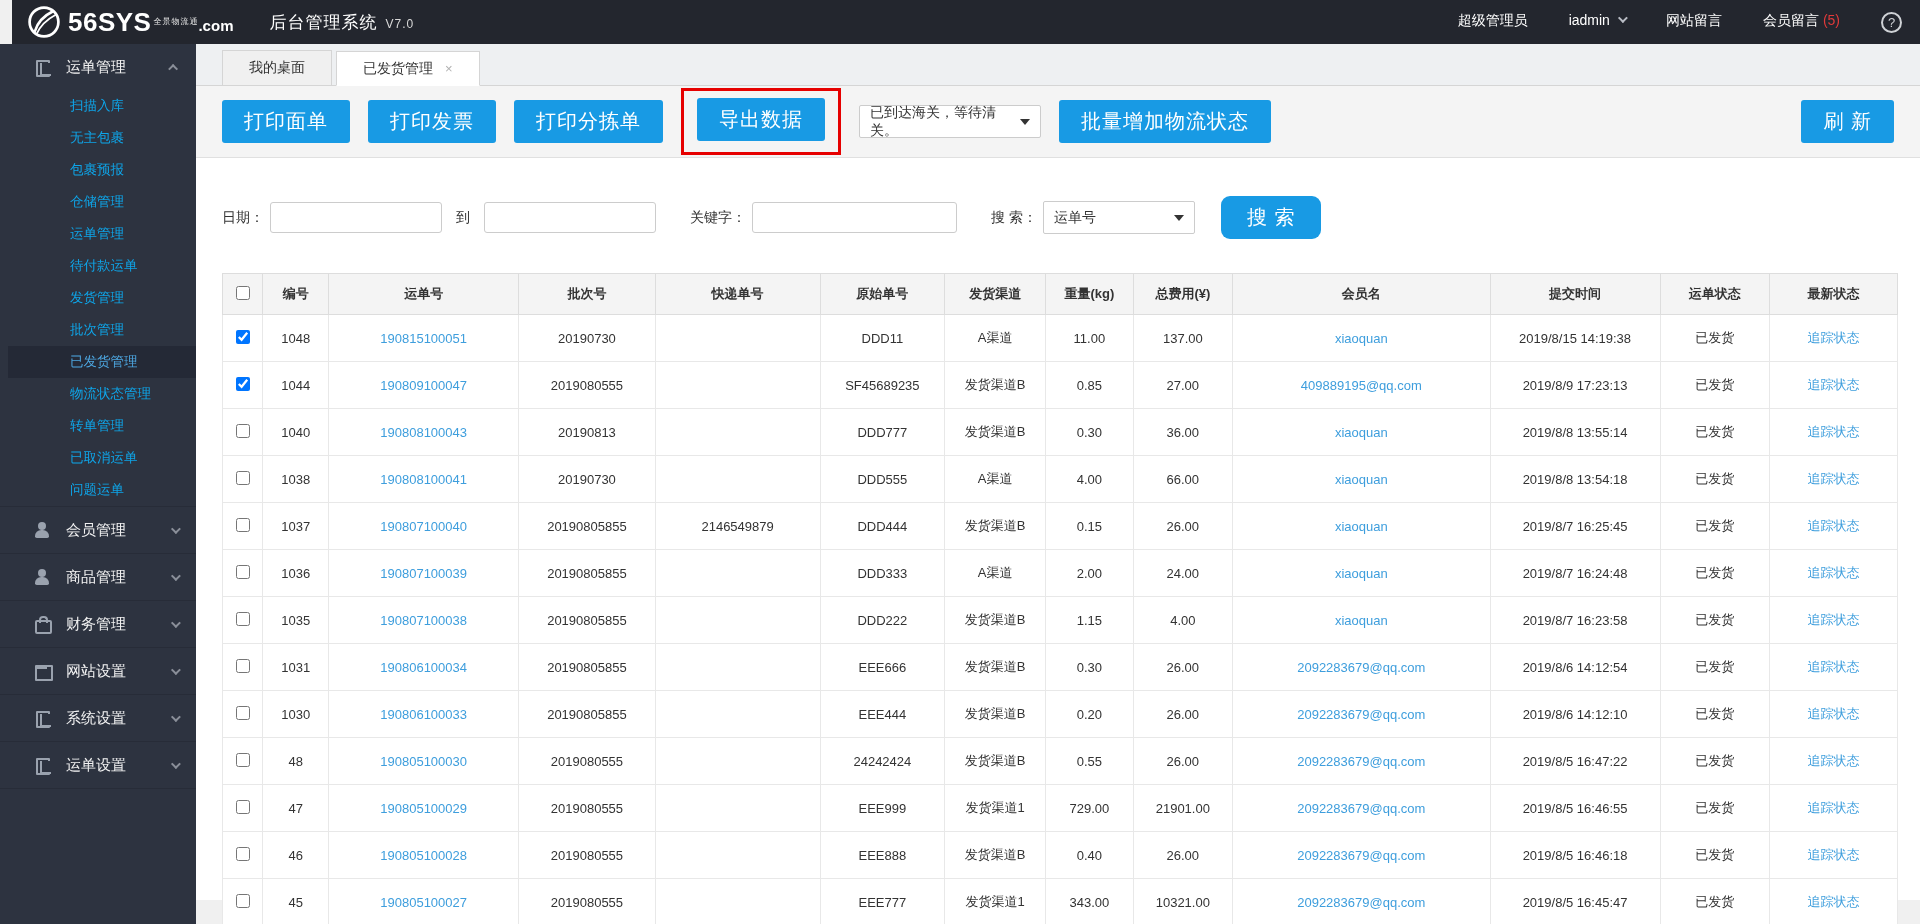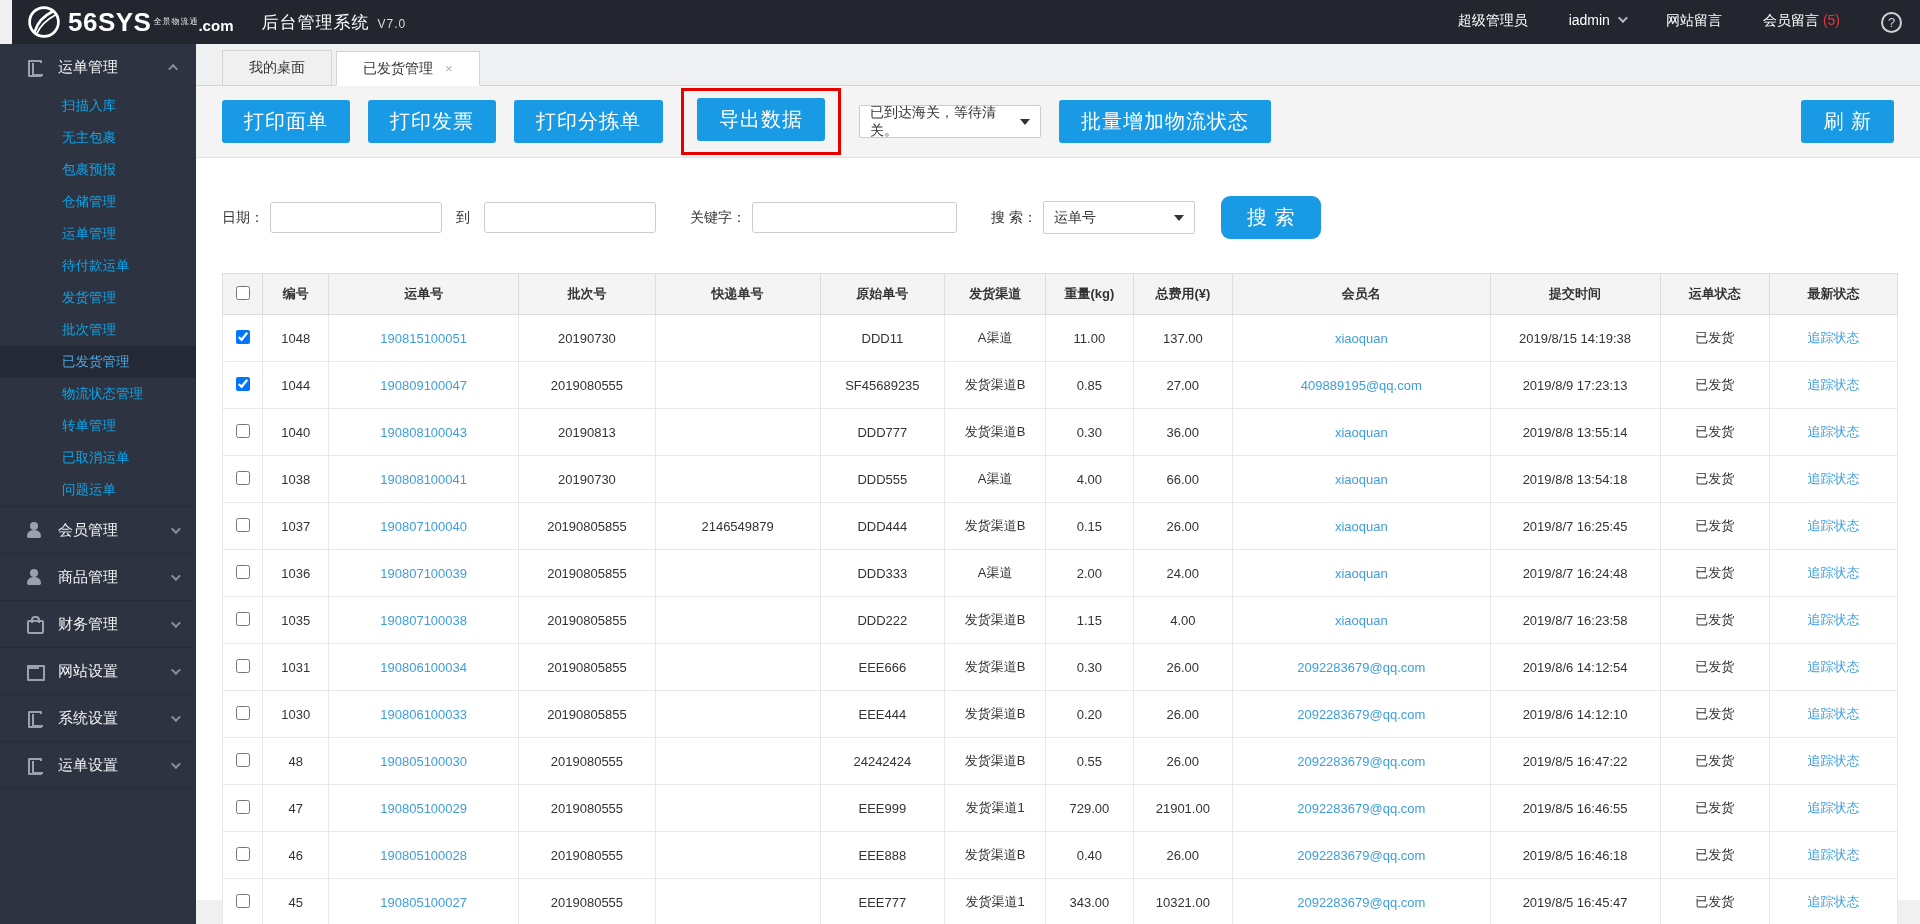--- a/index.html
+++ b/index.html
@@ -8,34 +8,34 @@
 
   
   .topbar { position:absolute; left:12px; top:0; width:1920px; height:44px; background:#23262e;
     display:flex; align-items:center; color:#fff; z-index:30; }
   .logo { display:flex; align-items:center; padding-left:14px; }
   .logo svg { width:36px; height:36px; margin-right:6px; }
   .logo-main { font-size:26px; font-weight:bold; letter-spacing:0.5px; }
   .logo-stack { display:inline-flex; line-height:1; margin-left:2px; margin-top:6px; }
   .logo-tagline { font-size:8px; color:#e8e8e8; letter-spacing:1px; }
   .logo-com { font-size:15px; font-weight:bold; }
-  .app-title { margin-left:28px; font-size:17px; letter-spacing:1px;text-align:center; }
+  .app-title { margin-left:36px; font-size:17px; letter-spacing:1px;text-align:center; }
   .app-ver { font-size:12px; margin-left:8px; color:#d8d8d8; }
   .topbar-right { margin-left:auto; display:flex; align-items:flex-start; gap:41px; padding-right:30px; font-size:14px; }
   .user-menu { display:inline-flex; align-items:center; gap:8px; cursor:pointer; }
   .chev { display:inline-block; width:7px; height:7px; border-right:2px solid #b8bcc4; border-bottom:2px solid #b8bcc4; }
   .chev.down { transform:rotate(45deg) translateY(-2px); }
   .chev.up { transform:rotate(-135deg) translateY(-2px); }
   .msg-count { color:#e03a3a; margin-left:4px; font-style:normal; }
   .help-circle { width:21px; height:21px; border:2px solid #cfd2d6; border-radius:50%;
     display:inline-flex; align-items:center; justify-content:center; font-size:13px; color:#cfd2d6; cursor:pointer; }
 
   
   .sidebar { position:absolute; left:0; top:44px; width:196px; height:880px; background:#2d3340; z-index:20; }
-  .side-section { border-bottom:1px solid #272c38; }
+  .side-section { border-bottom:1px solid #272c38;padding-left:8px; }
   .side-head { height:46px; display:flex; align-items:center; color:#f2f2f2; font-size:15px;
     padding-left:26px; cursor:pointer; position:relative; }
   .side-head .chev { position:absolute; right:18px; border-color:#8a8f99; }
   .side-head .icon { margin-right:16px; }
   .submenu .item { height:32px; line-height:32px; padding-left:62px; color:#0ea5e9; font-size:13.5px; cursor:pointer; }
   .submenu .item.active { background:#242936; color:var(--sidebar-active); }
 
   .icon { display:inline-block; position:relative; width:16px; height:16px; }
   .ic-doc::before { content:""; position:absolute; left:2px; top:1px; width:10px; height:13px;
     border:2px solid #9aa2ae; border-radius:1px; }

